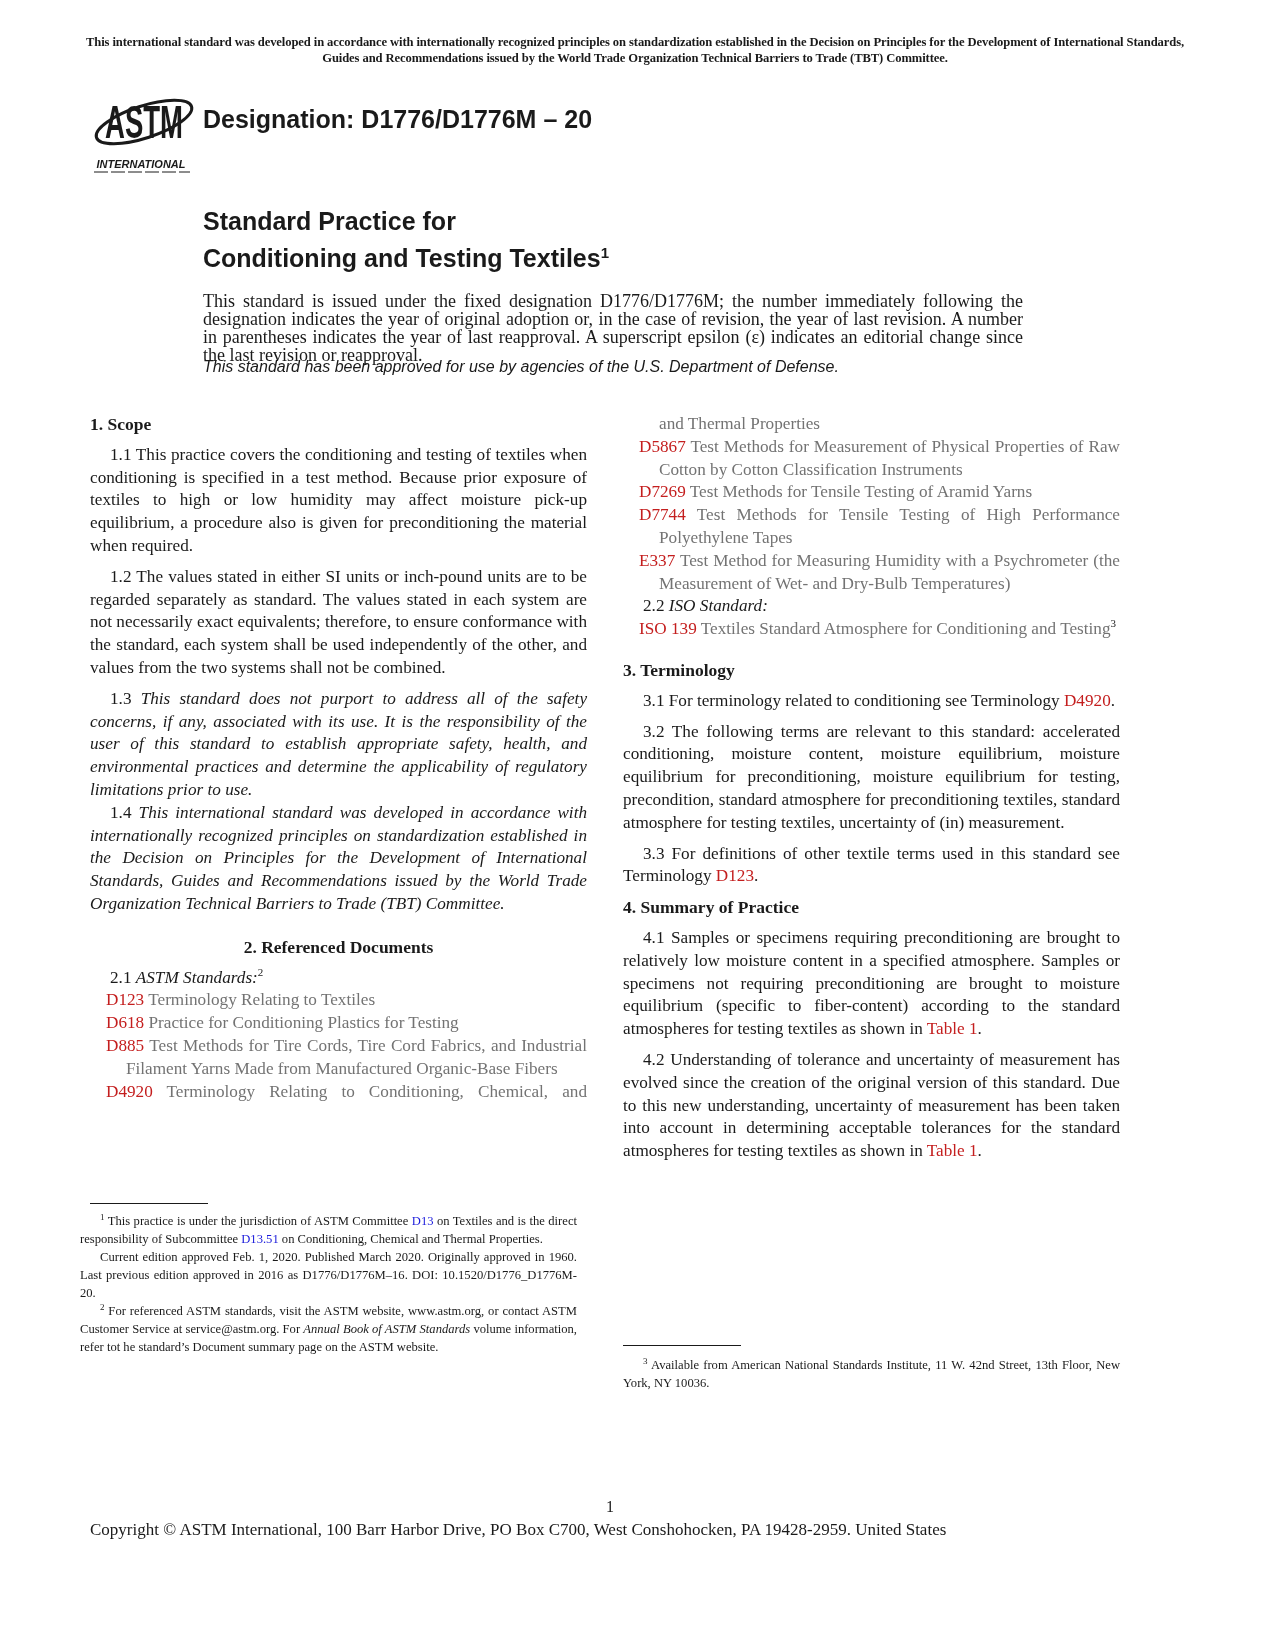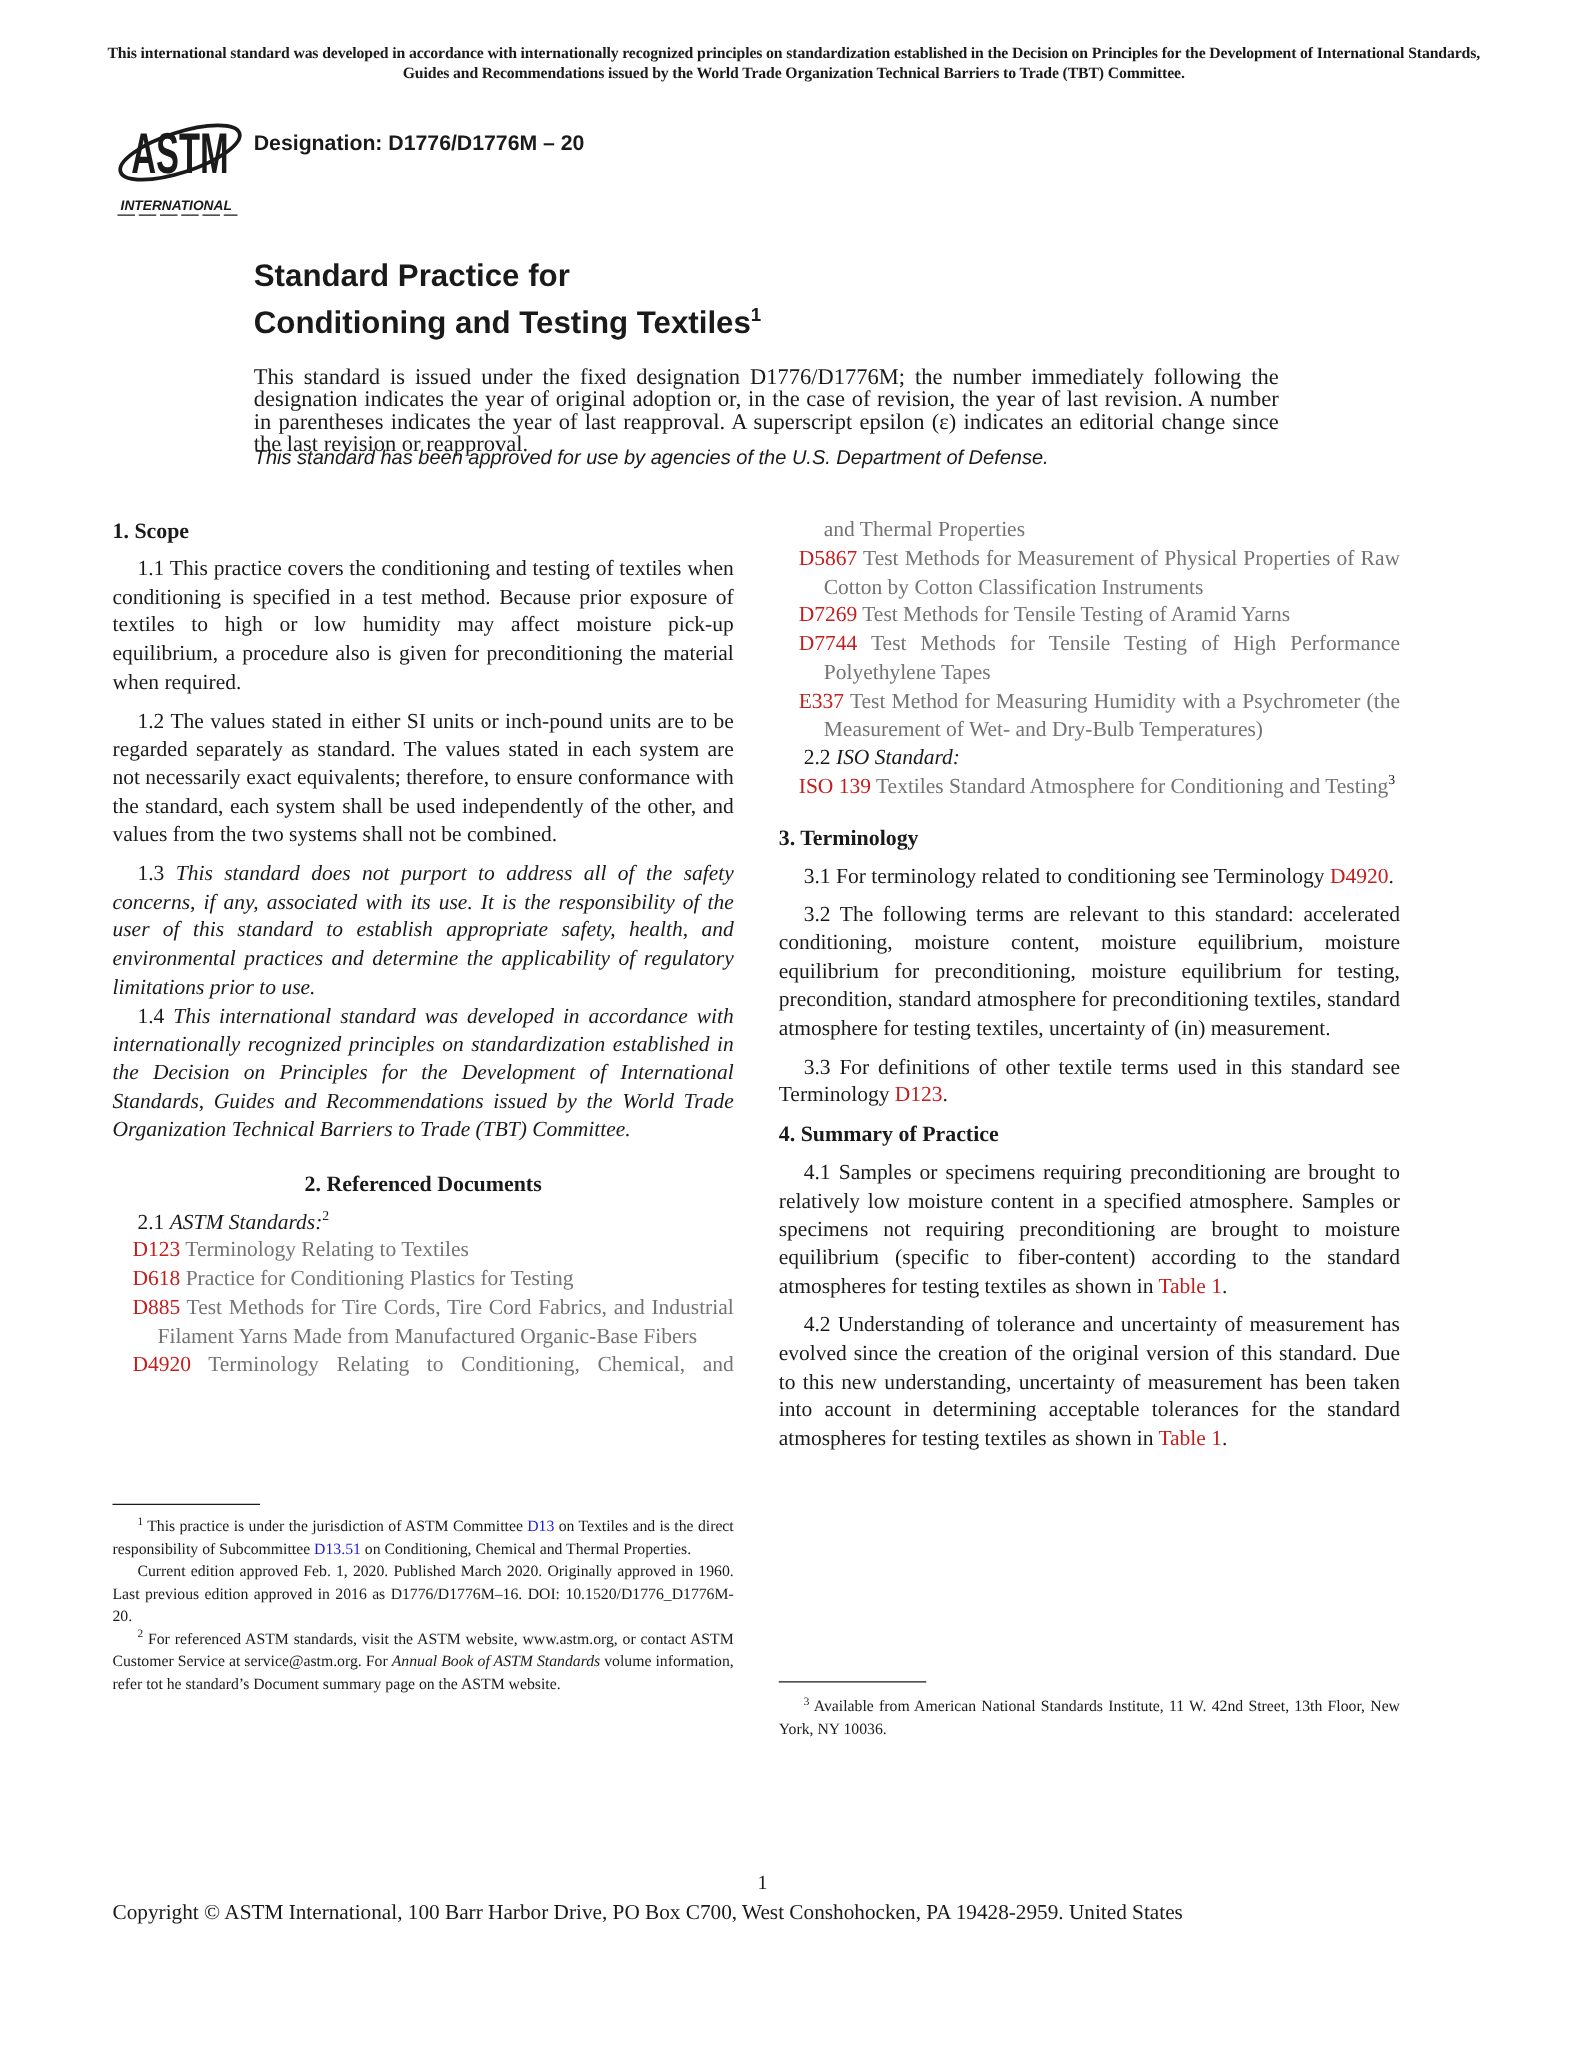--- a/index.html
+++ b/index.html
@@ -1,21 +1,21 @@
 <!DOCTYPE html>
 <html><head>
 <meta charset="utf-8">
 <style>
   html, body { margin: 0; padding: 0; background: #ffffff; }
   body { width: 1275px; height: 1650px; position: relative; overflow: hidden; color: #1a1a1a; }
 
   .top-notice { position: absolute; left: 80px; top: 34px; width: 1110px; text-align: center; font-family: "Liberation Serif", serif; font-weight: bold; font-size: 12.6px; line-height: 16px; letter-spacing: -0.1px; }
 
   .logo { position: absolute; left: 88px; top: 82px; width: 112px; height: 92px; }
-  .designation { position: absolute; left: 203px; top: 105px; font-family: "Liberation Sans", sans-serif; font-weight: bold; font-size: 17px; }
+  .designation { position: absolute; left: 203px; top: 105px; font-family: "Liberation Sans", sans-serif; font-weight: bold; font-size: 25px; }
 
   .doc-title { position: absolute; left: 203px; top: 205px; font-family: "Liberation Sans", sans-serif; font-weight: bold; font-size: 25px; line-height: 32px; }
   .doc-title sup { font-size: 15px; }
 
   .issued-note { position: absolute; left: 203px; top: 292px; width: 820px; font-family: "Liberation Serif", serif; font-size: 18px; line-height: 18px; text-align: justify; }
   .dod-note { position: absolute; left: 203px; top: 358px; font-family: Liberation Sans, sans-serif; font-style: italic; font-size: 16px; }
 
   .col { position: absolute; top: 413px; width: 497px; font-family: "Liberation Serif", serif; font-size: 17.2px; line-height: 22.8px; }
   .col-left { left: 90px; }
   .col-right { left: 623px; }
@@ -73,21 +73,21 @@
 
   <div class="h-sec" style="margin-top:20px;text-align:center;">2.  Referenced Documents</div>
   <p class="sub-head"><span>2.1 </span><span class="it">ASTM Standards:</span><span class="sup">2</span></p>
   <div class="ref"><span class="ref-code">D123</span> <span class="ref-title">Terminology Relating to Textiles</span></div>
   <div class="ref"><span class="ref-code">D618</span> <span class="ref-title">Practice for Conditioning Plastics for Testing</span></div>
   <div class="ref"><span class="ref-code">D885</span> <span class="ref-title">Test Methods for Tire Cords, Tire Cord Fabrics, and Industrial Filament Yarns Made from Manufactured Organic-Base Fibers</span></div>
   <div class="ref" style="height:22.8px; overflow:hidden;"><span class="ref-code">D4920</span> <span class="ref-title">Terminology Relating to Conditioning, Chemical, and Thermal Properties</span></div>
 </div>
 
 <div class="fn-rule" style="left:90px; top:1203px;"></div>
-<div class="footnotes" style="left:90px; top:1212px;">
+<div class="footnotes" style="left:80px; top:1212px;">
   <p><span class="fnsup">1</span><span> This practice is under the jurisdiction of ASTM Committee </span><span class="blue">D13</span><span> on Textiles and is the direct responsibility of Subcommittee </span><span class="blue">D13.51</span><span> on Conditioning, Chemical and Thermal Properties.</span></p>
   <p>Current edition approved Feb. 1, 2020. Published March 2020. Originally approved in 1960. Last previous edition approved in 2016 as D1776/D1776M–16. DOI: 10.1520/D1776_D1776M-20.</p>
   <p><span class="fnsup">2</span><span> For referenced ASTM standards, visit the ASTM website, www.astm.org, or contact ASTM Customer Service at service@astm.org. For </span><span class="it">Annual Book of ASTM Standards</span><span> volume information, refer tot he standard’s Document summary page on the ASTM website.</span></p>
 </div>
 
 <div class="col col-right">
   <div class="ref" style="height:22.8px; overflow:hidden; text-indent:0;"><span class="ref-title">and Thermal Properties</span></div>
   <div class="ref"><span class="ref-code">D5867</span> <span class="ref-title">Test Methods for Measurement of Physical Properties of Raw Cotton by Cotton Classification Instruments</span></div>
   <div class="ref"><span class="ref-code">D7269</span> <span class="ref-title">Test Methods for Tensile Testing of Aramid Yarns</span></div>
   <div class="ref"><span class="ref-code">D7744</span> <span class="ref-title">Test Methods for Tensile Testing of High Performance Polyethylene Tapes</span></div>

